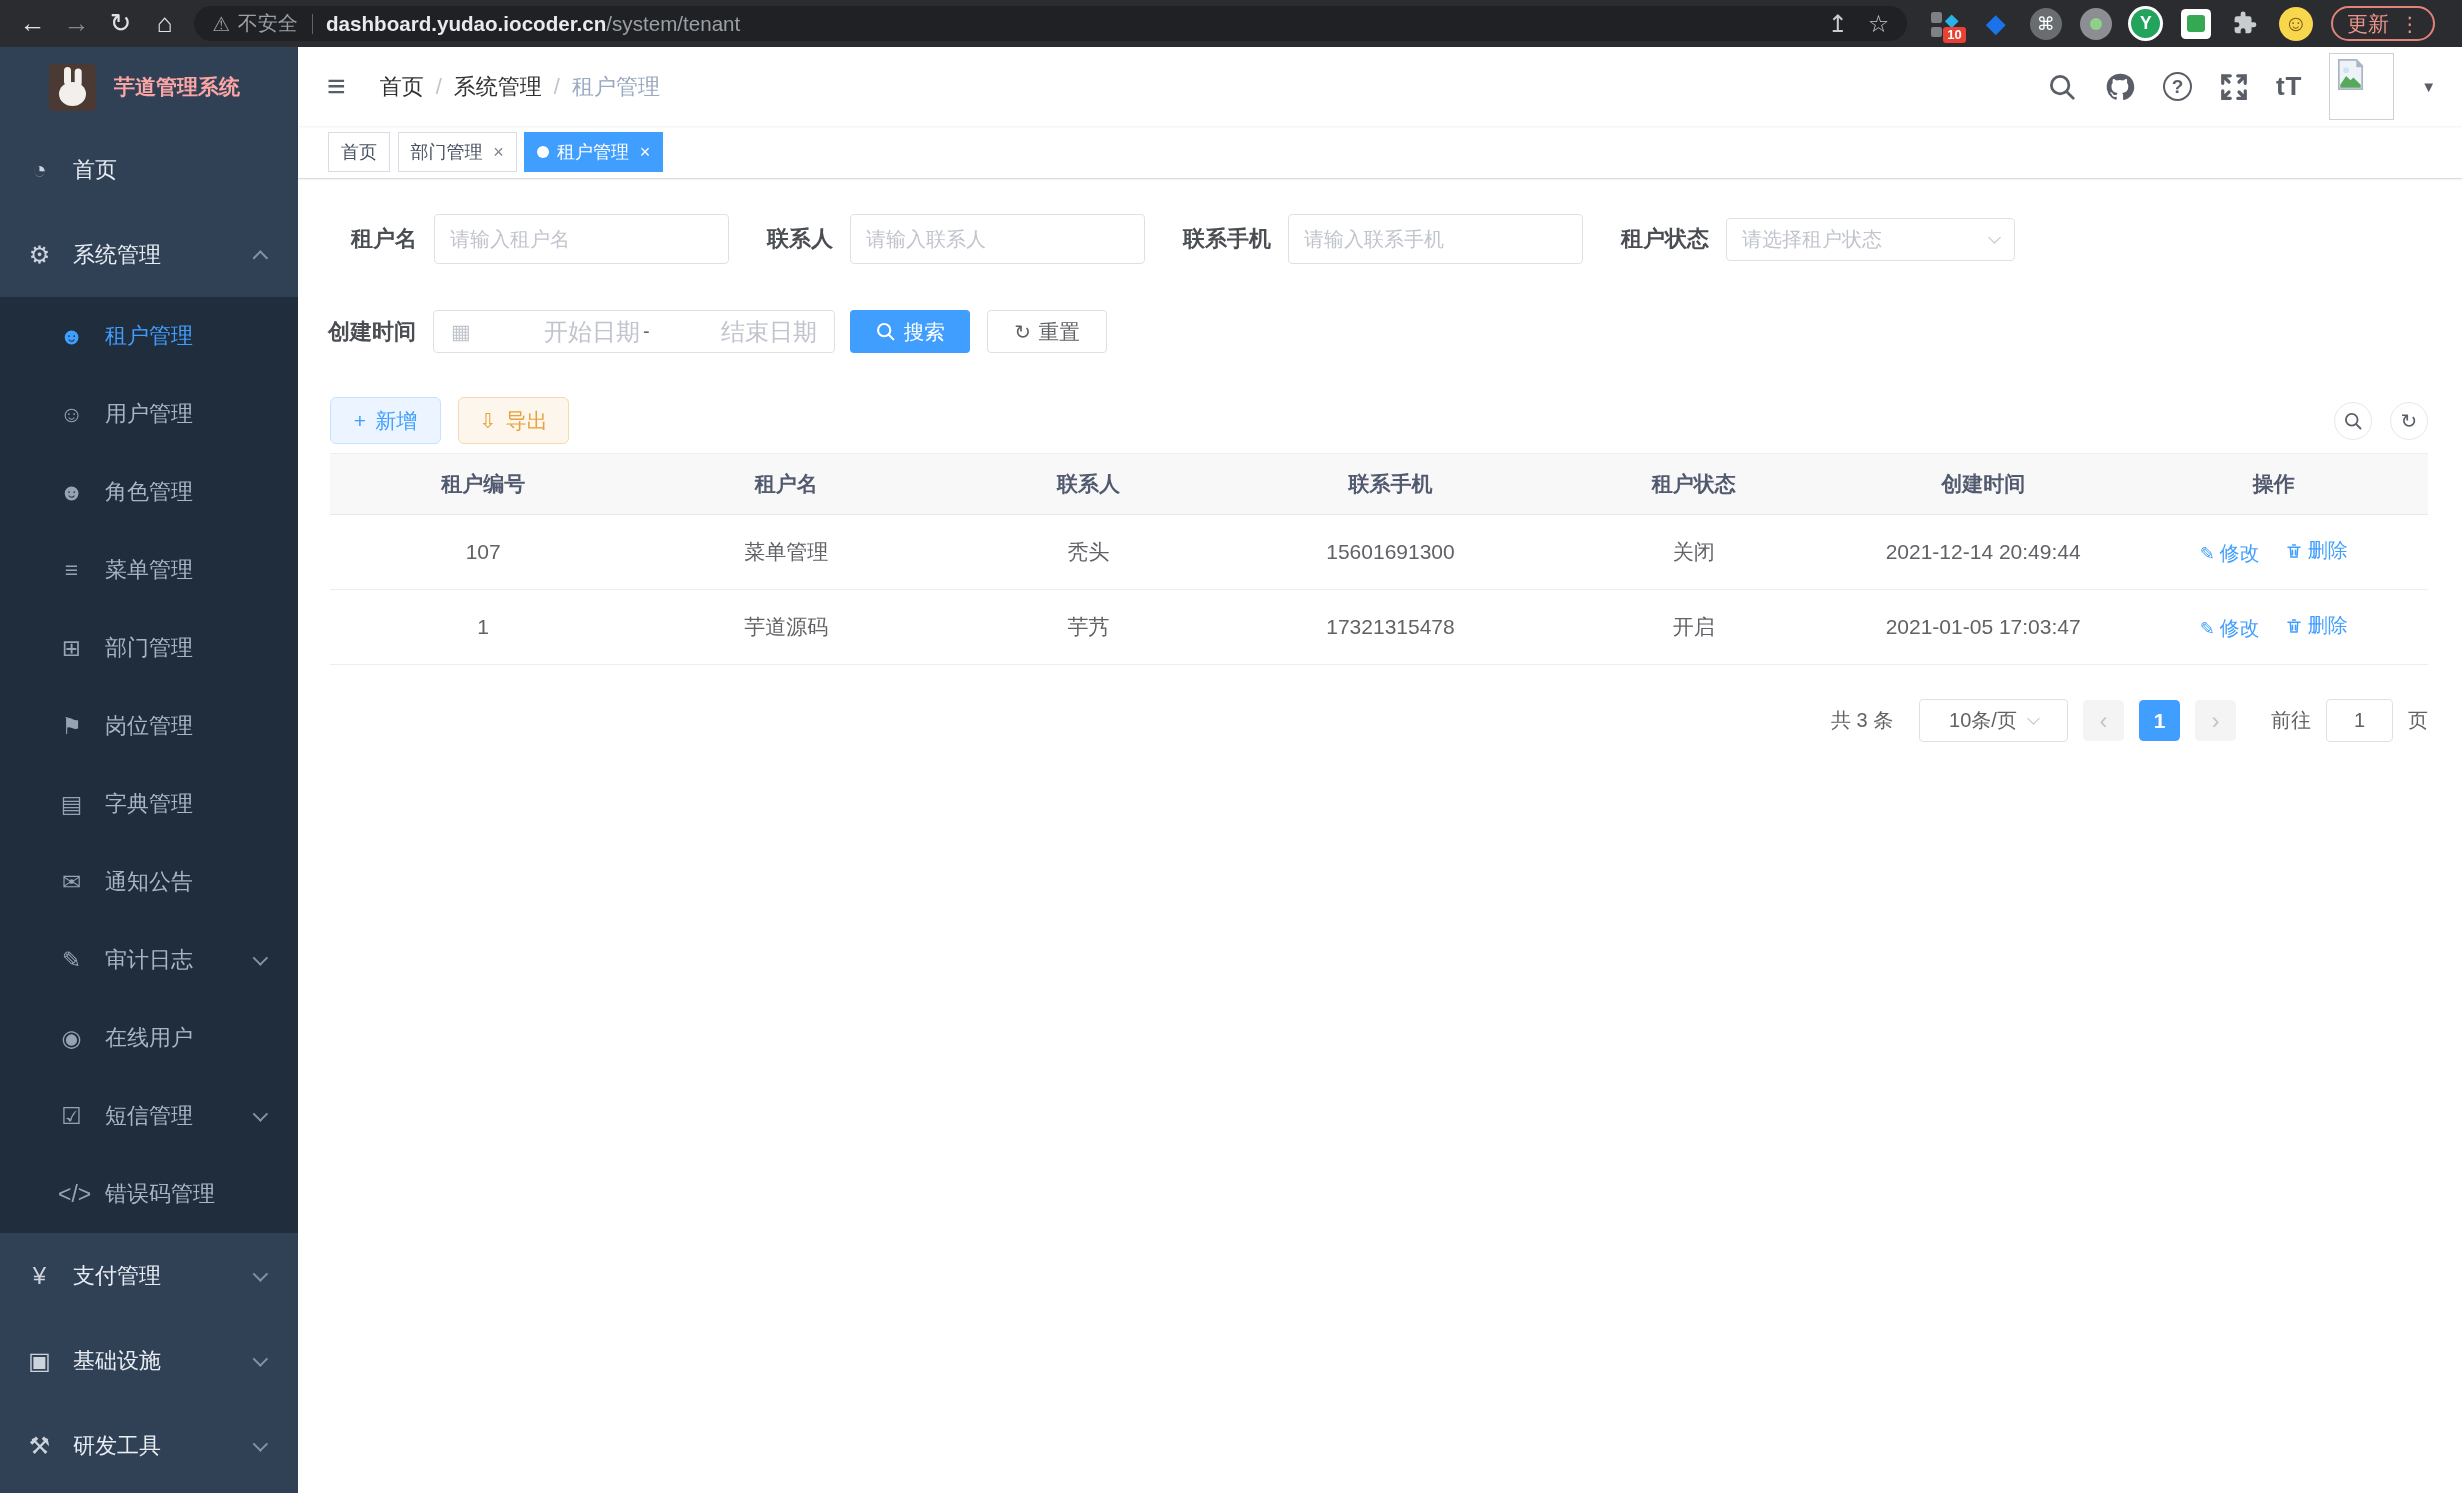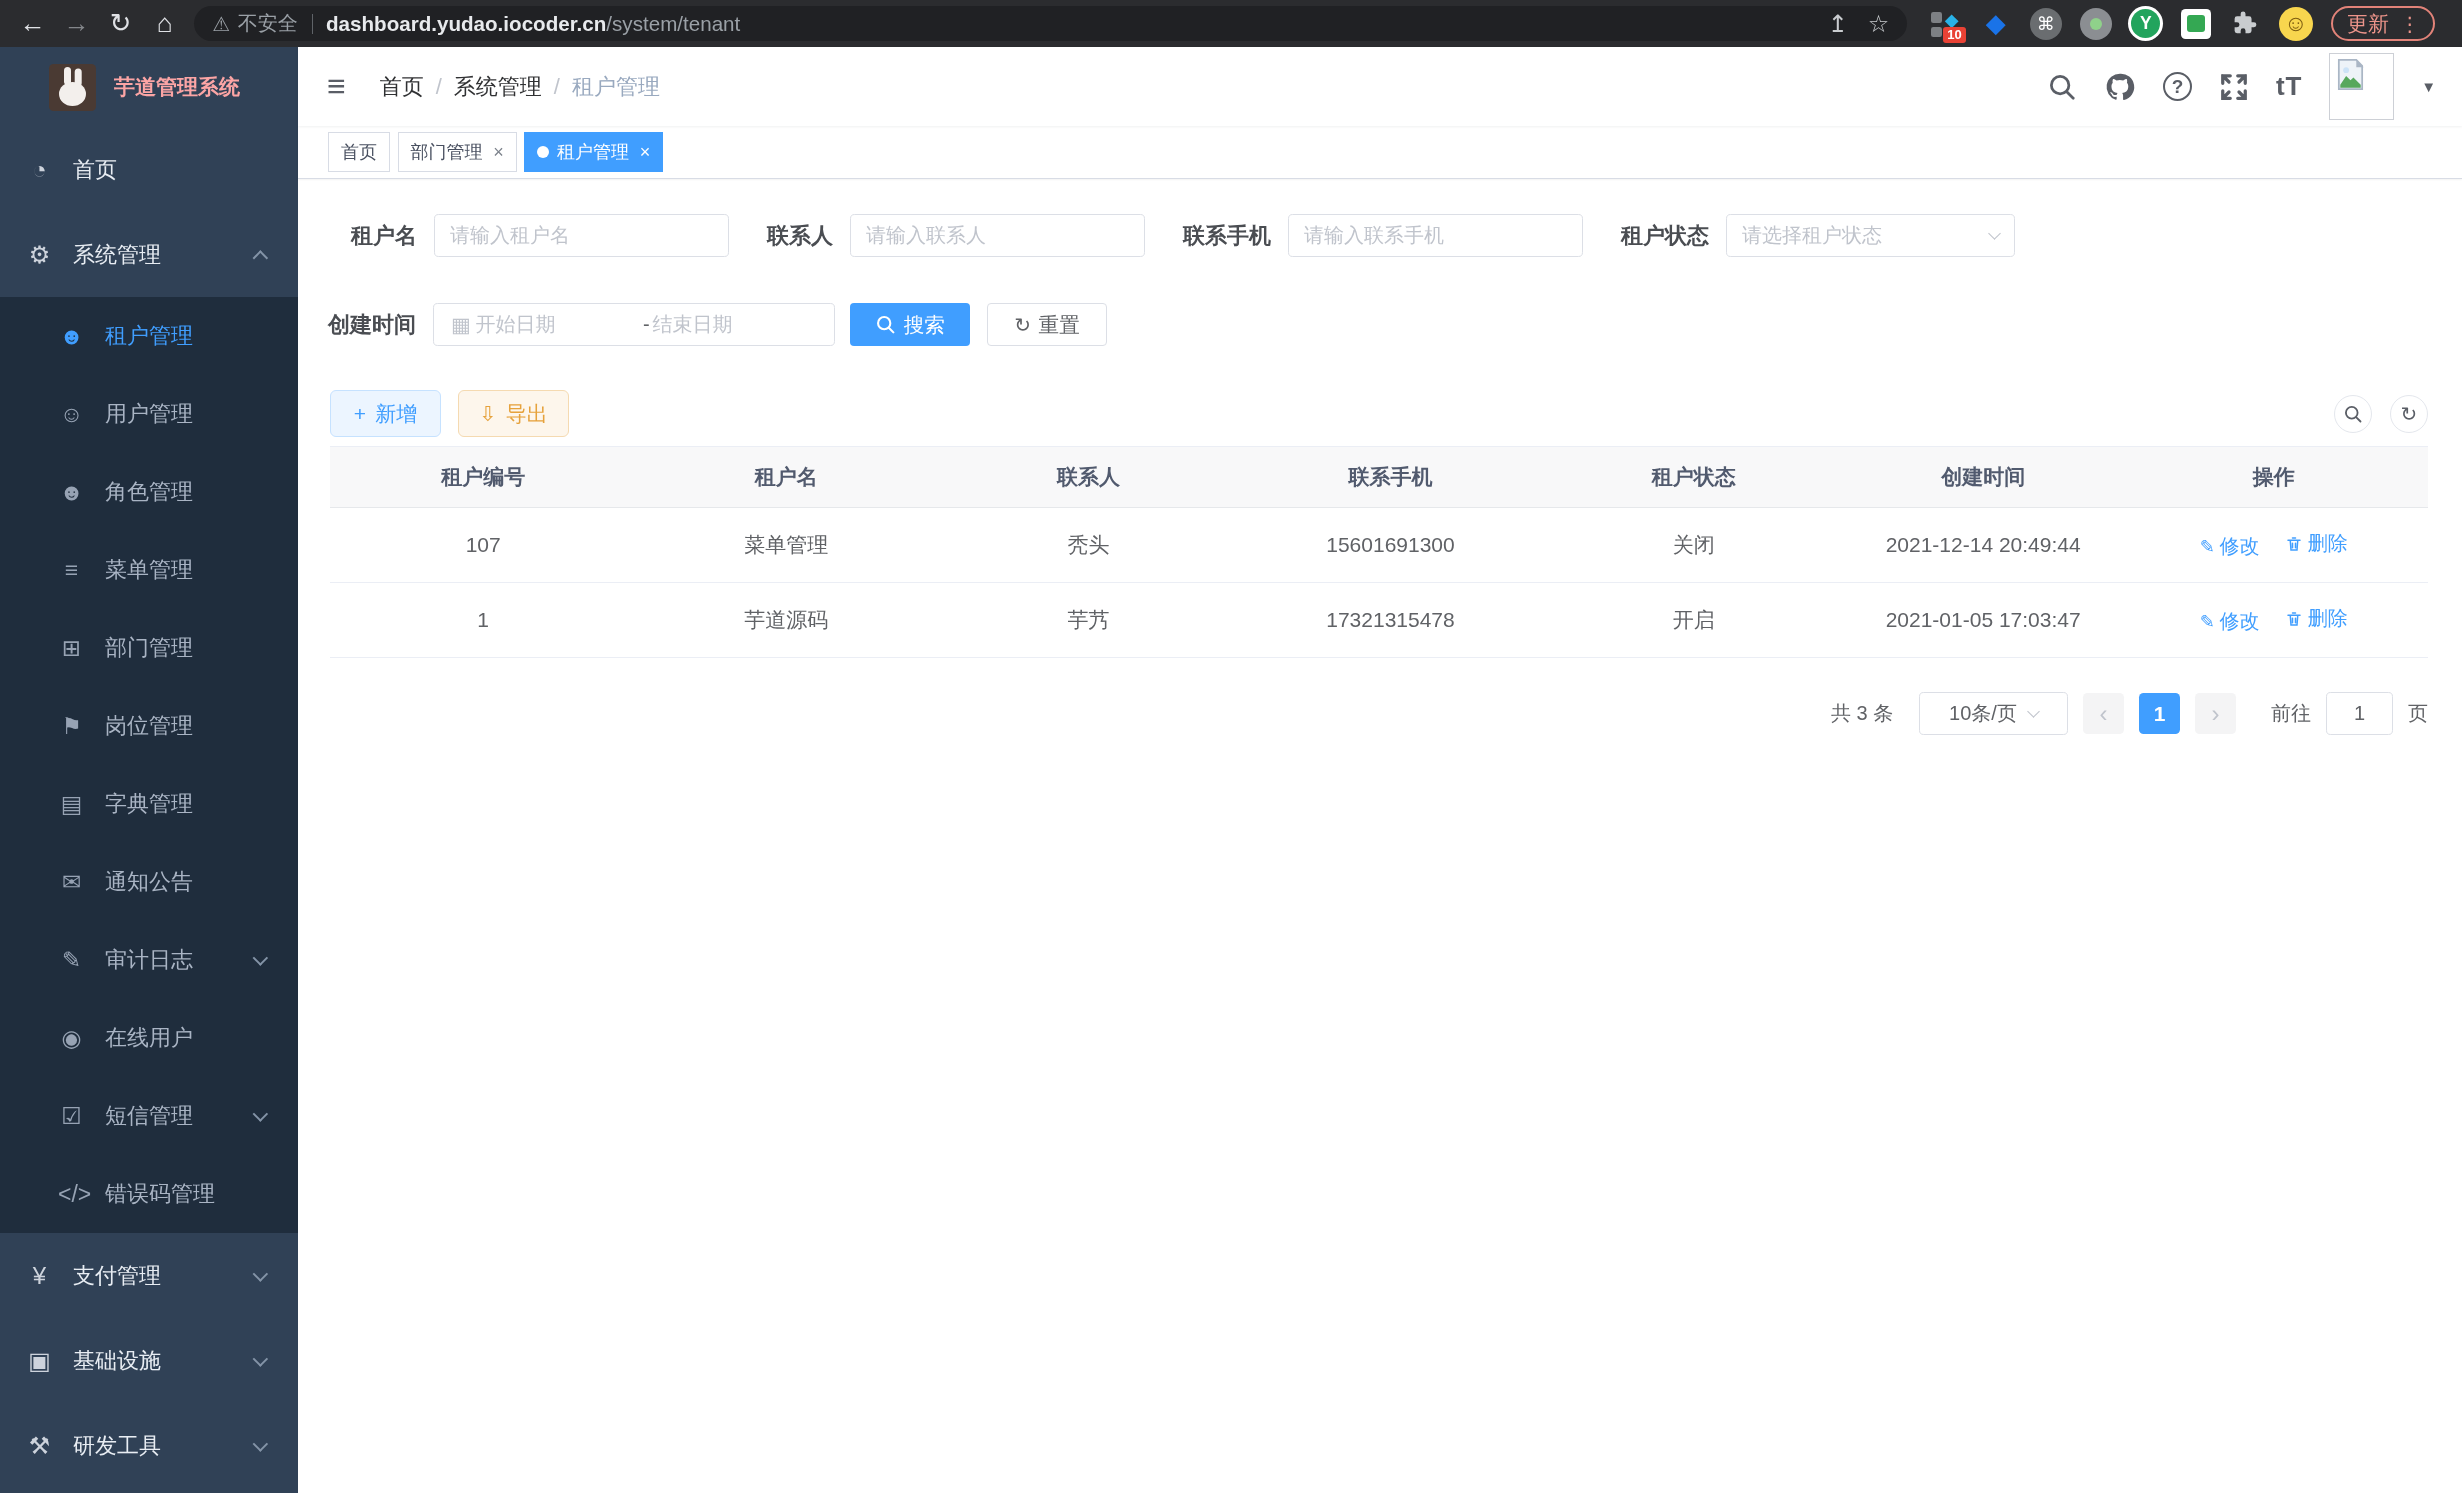--- a/index.html
+++ b/index.html
@@ -77,29 +77,29 @@
   .tag .x{display:none;margin-left:10.7px;font-size:18px;color:#7d838c;}
   .tag.closable .x{display:inline;}
   .tag.active{background:#409eff;border-color:#409eff;color:#fff;}
   .tag.active .dot{display:inline-block;}
   .tag.active .x{color:#fff;}
 
   
   .filters{padding:35px 34px 0 53px;display:flex;align-items:center;}
   .filters2{padding:46px 34px 0 30px;display:flex;align-items:center;}
   .f-label{font-size:22px;font-weight:bold;color:#4a4d52;margin-right:17px;white-space:nowrap;}
-  .f-input{width:295px;height:43px;border:1.5px solid #dcdfe6;border-radius:4.6px;font-size:20px;color:#606266;padding:0 15px;outline:none;background:#fff;}
+  .f-input{width:295px;height:50px;border:1.5px solid #dcdfe6;border-radius:4.6px;font-size:20px;color:#606266;padding:0 15px;outline:none;background:#fff;}
   .f-input::placeholder{color:#c0c4cc;}
   .f-item{display:flex;align-items:center;margin-right:38px;}
   .f-select{width:289px;height:43px;border:1.5px solid #dcdfe6;border-radius:4.6px;display:flex;align-items:center;padding:0 15px;cursor:pointer;background:#fff;}
   .f-select .ph{color:#c0c4cc;font-size:20px;flex:1;}
   .chev-down{width:9px;height:9px;border-right:1.9px solid #c0c4cc;border-bottom:1.9px solid #c0c4cc;transform:rotate(45deg) translate(-1.5px,-1.5px);flex:0 0 auto;}
   .date-range{width:402px;height:43px;border:1.5px solid #dcdfe6;border-radius:4.6px;display:flex;align-items:center;padding:0 17px;background:#fff;cursor:pointer;}
   .cal-ic{color:#c0c4cc;font-size:21px;margin-right:4.6px;}
-  .date-range .dph{flex:1;text-align:left;color:#c0c4cc;font-size:20px;}
+  .date-range .dph{flex:1;text-align:right;color:#c0c4cc;font-size:24px;}
   .date-range .dsep{color:#606266;font-size:20px;padding:0 3px;}
   .btn{height:43px;border-radius:4px;display:inline-flex;align-items:center;justify-content:center;font-size:20.6px;cursor:pointer;border:1.5px solid transparent;}
   .btn-search{background:#409eff;color:#fff;width:120px;margin-left:15px;gap:7.6px;}
   .btn-reset{background:#fff;color:#606266;border-color:#dcdfe6;width:120px;margin-left:17px;gap:7.6px;}
   .btn-reset .ric{font-size:20px;color:#606266;}
 
   
   .toolbar{padding:44px 34px 0 32px;display:flex;align-items:center;}
   .btn-add{width:111px;height:47px;background:#ecf5ff;border-color:#c6e2ff;color:#409eff;gap:9px;font-size:21px;border-radius:6px;}
   .btn-export{width:111px;height:47px;background:#fdf6ec;border-color:#f5dab1;color:#e6a23c;gap:9px;margin-left:17px;font-size:21px;border-radius:6px;}

